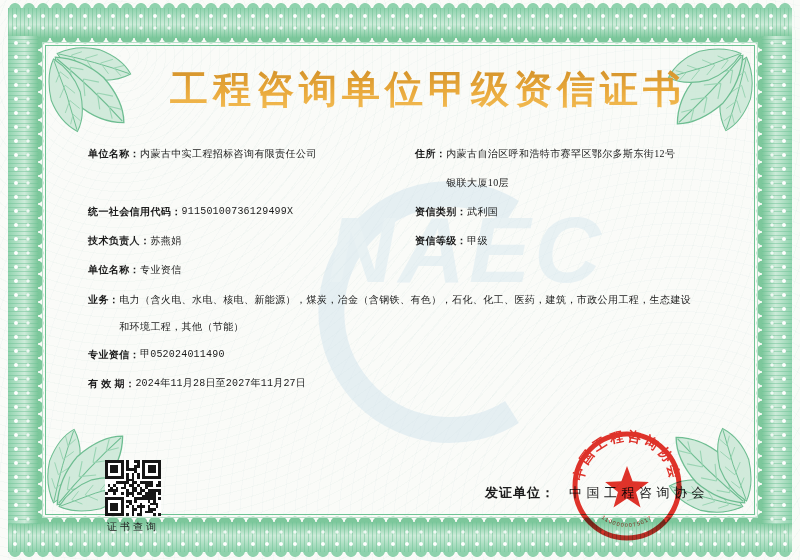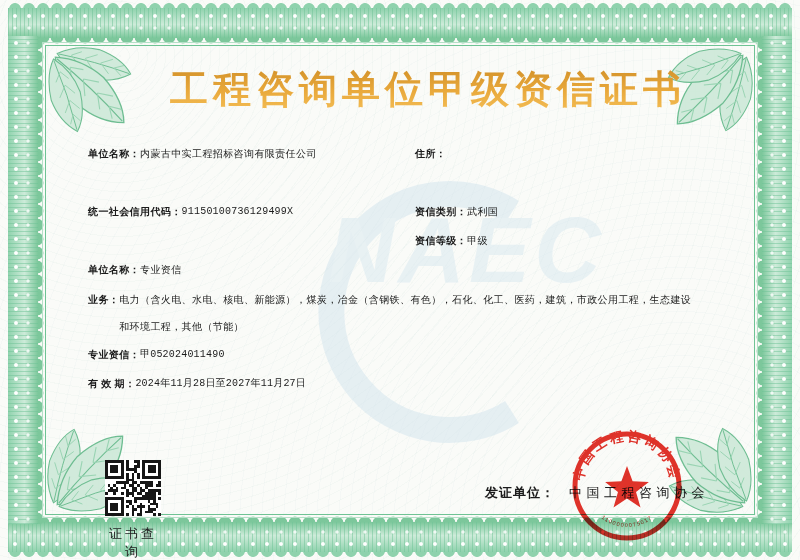--- a/index.html
+++ b/index.html
@@ -60,21 +60,21 @@
   .watermark{position:absolute;left:160px;top:150px;opacity:.5;pointer-events:none;}
   
   .title-wrap{position:absolute;left:0;top:62px;width:800px;text-align:center;margin-left:28px;}
   
   .row{position:absolute;display:flex;align-items:flex-start;font-size:10px;line-height:29px;letter-spacing:.4px;}
   .lbl{font-weight:bold;white-space:nowrap;flex:none;}
   .val{}
   .num{font-family:Liberation Mono, monospace;letter-spacing:.2px;}
   
   .qr-wrap{position:absolute;left:104px;top:460px;width:58px;text-align:center;}
-  .qr-caption{font-size:13px;letter-spacing:3px;margin-top:5px;color:#222;}
+  .qr-caption{font-size:10px;letter-spacing:3px;color:#222;}
   .issuer{position:absolute;left:485px;top:478px;font-size:13px;}
   .issuer .lbl{letter-spacing:1px;}
   .issuer .val{letter-spacing:4.5px;margin-left:14px;}
   .seal{position:absolute;left:567px;top:426px;mix-blend-mode:multiply;opacity:.93;}
 </style>
 </head>
 <body>
 
 <div class="page">
   <div class="texture"></div>
@@ -130,31 +130,36 @@
       <text x="400" y="40" text-anchor="middle" font-size="38" font-weight="bold" letter-spacing="5" fill="url(#gold)" font-family="Liberation Sans, sans-serif">工程咨询单位甲级资信证书</text>
     </svg>
   </div>
 
   <div class="row" style="left:88px;top:139px;width:312px">
     <span class="lbl">单位名称：</span>
     <span class="val" style="width:204px">内蒙古中实工程招标咨询有限责任公司</span>
   </div>
   <div class="row" style="left:415px;top:139px;width:300px">
     <span class="lbl">住所：</span>
+    <span class="val" style="width:230px">内蒙古自治区呼和浩特市赛罕区鄂尔多斯东街12号银联大厦10层</span>
   </div>
 
   <div class="row" style="left:88px;top:197px">
     <span class="lbl">统一社会信用代码：</span>
     <span class="val num">91150100736129499X</span>
   </div>
   <div class="row" style="left:415px;top:197px">
     <span class="lbl">资信类别：</span>
     <span class="val">武利国</span>
   </div>
 
+  <div class="row" style="left:88px;top:226px">
+    <span class="lbl">技术负责人：</span>
+    <span class="val">苏燕娟</span>
+  </div>
   <div class="row" style="left:415px;top:226px">
     <span class="lbl">资信等级：</span>
     <span class="val">甲级</span>
   </div>
 
   <div class="row" style="left:88px;top:255px">
     <span class="lbl">单位名称：</span>
     <span class="val">专业资信</span>
   </div>
 

